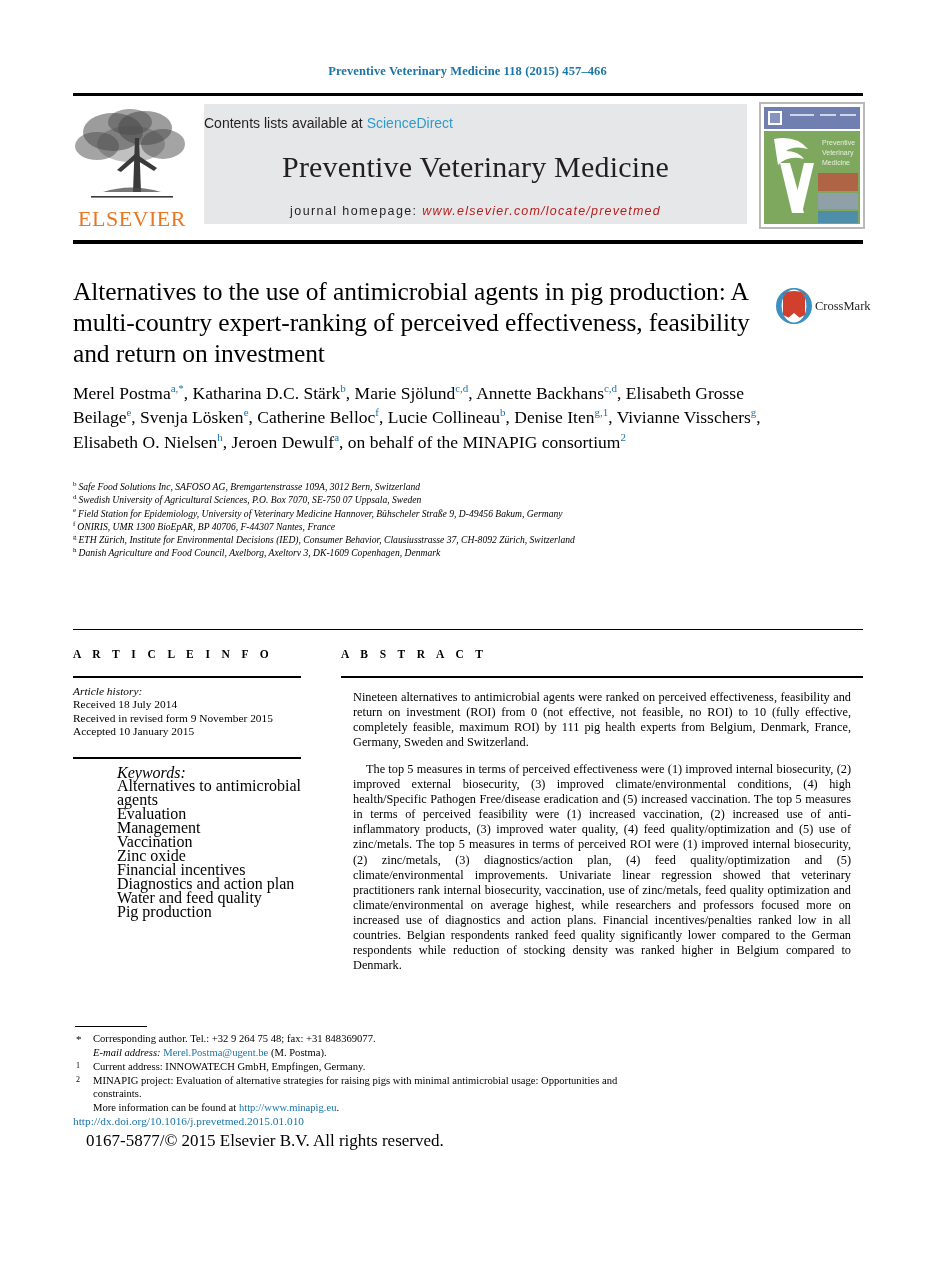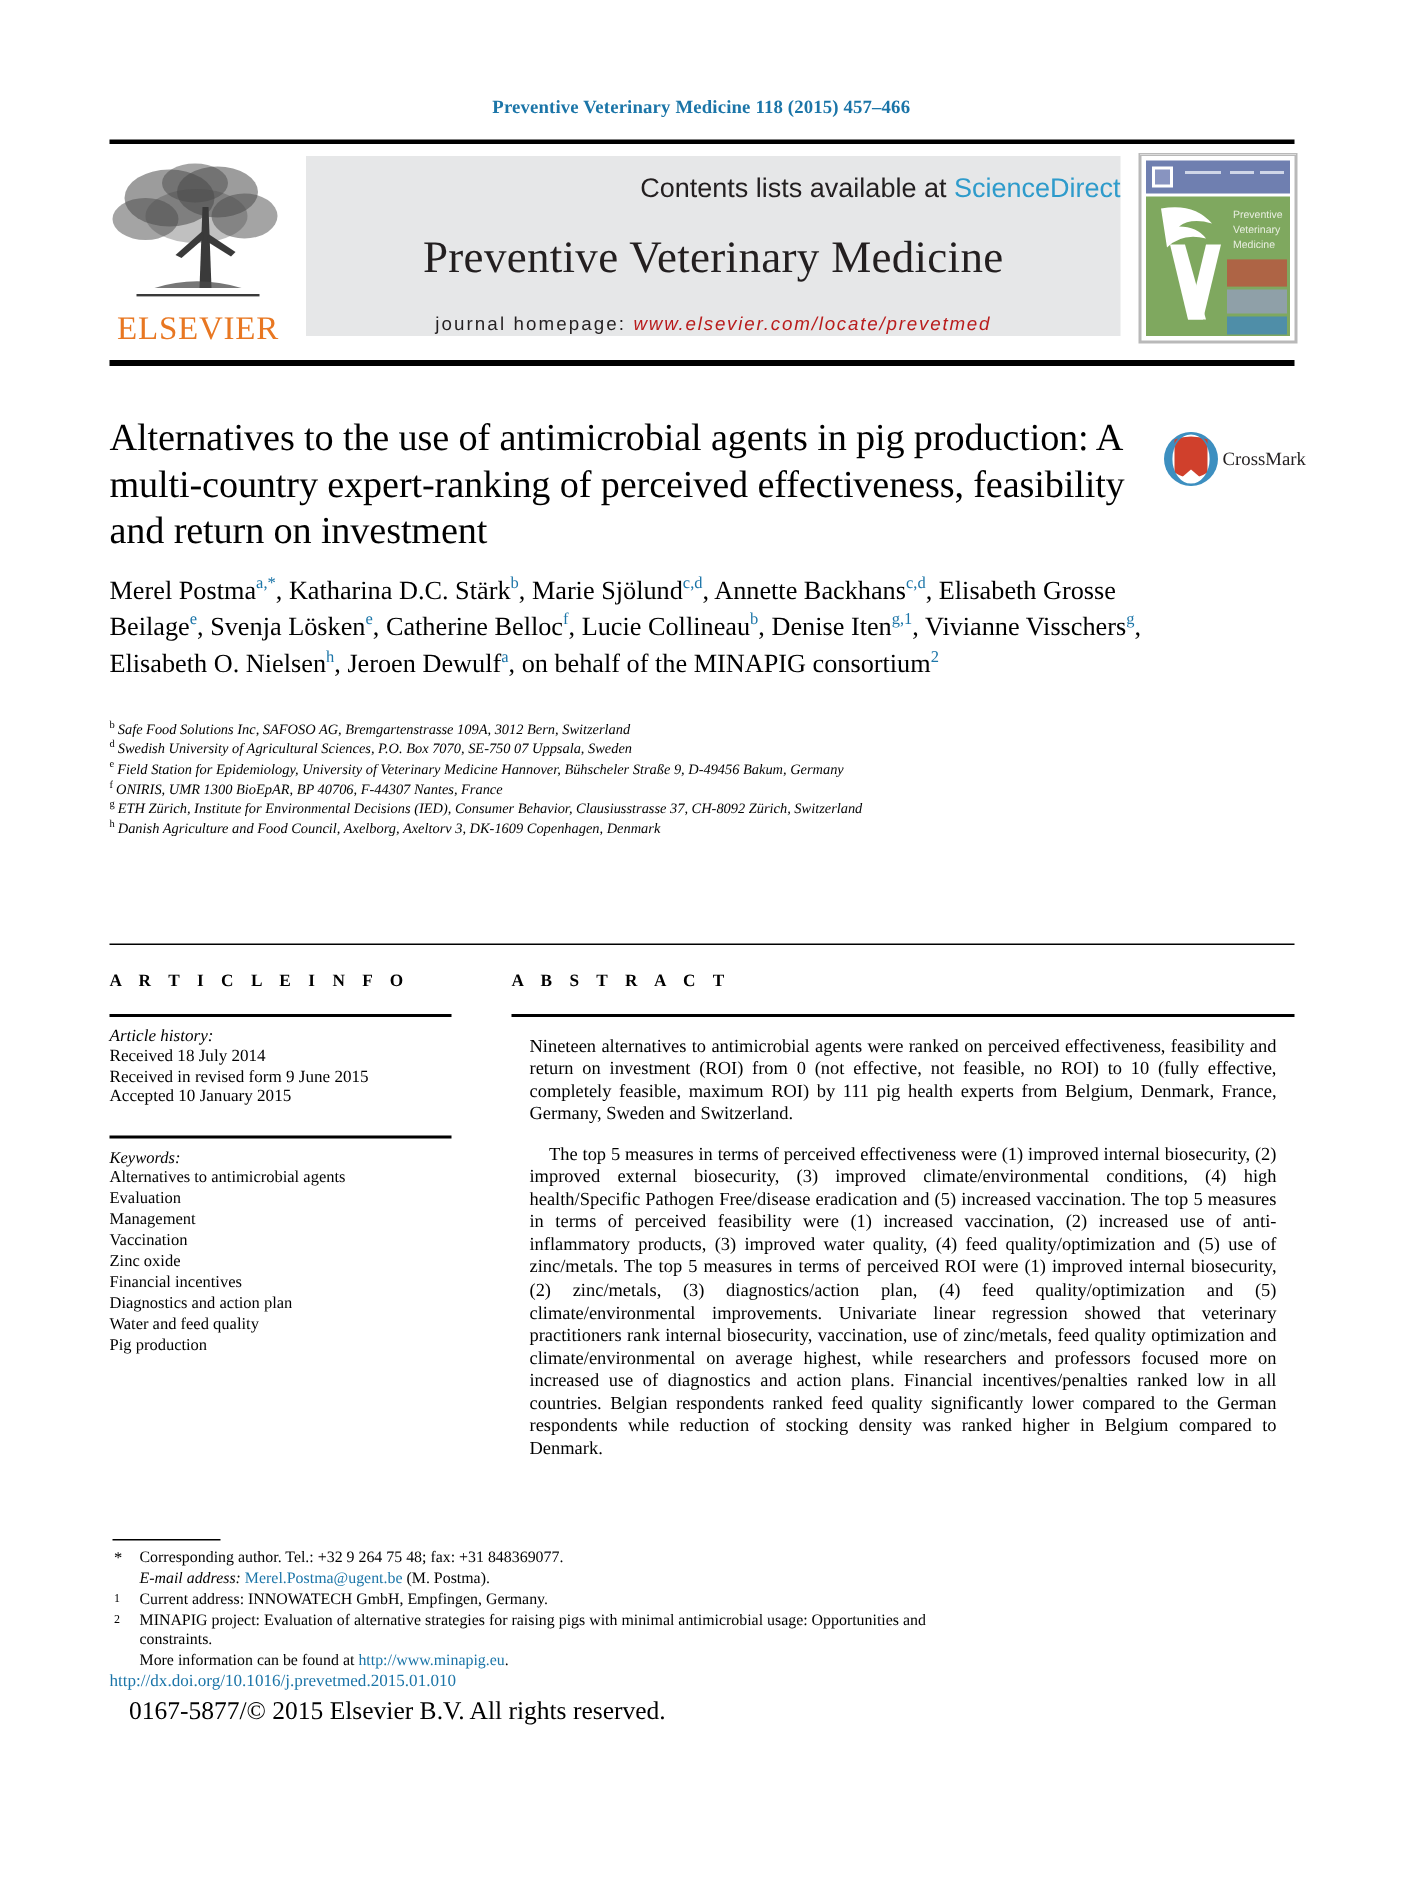--- a/index.html
+++ b/index.html
@@ -77,23 +77,23 @@
     font-weight: normal;
   }
   .center-panel {
     position: absolute;
     left: 131px; top: 2px;
     width: 543px;
     height: 120px;
     background: #e6e7e8;
   }
   .contents-line {
-    text-align: right;
+    text-align: left;
     font-family: "Liberation Sans", sans-serif;
-    font-size: 18px;
+    font-size: 14px;
     color: #231f20;
     padding-top: 11px;
   }
   .contents-line .sd-link {
     color: #2e9bcb;
   }
   .journal-name {
     text-align: center;
     font-family: "Liberation Serif", serif;
     font-size: 30px;
@@ -231,23 +231,24 @@
     display: block;
   }
   .info-group .row { display: block; }
   .kw-rule {
     height: 1.6px;
     background: #000;
     margin-top: 18px;
   }
   .kw-group {
     font-family: "Liberation Serif", serif;
-    font-size: 11px;
+    font-size: 16px;
     line-height: 13.9px;
     margin-top: 7px;
+    margin-left: 44px;
   }
   .kw-group .lbl {
     font-style: italic;
     display: block;
   }
   .kw-group .kw { display: block; }
 
   
   .abs-col {
     position: absolute;
@@ -430,21 +431,21 @@
   </div>
 
   <div class="rule-top-info"></div>
 
   <div class="info-col">
     <div class="section-head">A R T I C L E   I N F O</div>
     <div class="info-rule"></div>
     <div class="info-group">
       <span class="lbl">Article history:</span>
       <span class="row">Received 18 July 2014</span>
-      <span class="row">Received in revised form 9 June 2015</span>
+      <span class="row">Received in revised form 9 November 2015</span>
       <span class="row">Accepted 10 January 2015</span>
     </div>
     <div class="kw-rule"></div>
     <div class="kw-group">
       <span class="lbl">Keywords:</span>
       <span class="kw">Alternatives to antimicrobial agents</span>
       <span class="kw">Evaluation</span>
       <span class="kw">Management</span>
       <span class="kw">Vaccination</span>
       <span class="kw">Zinc oxide</span>

